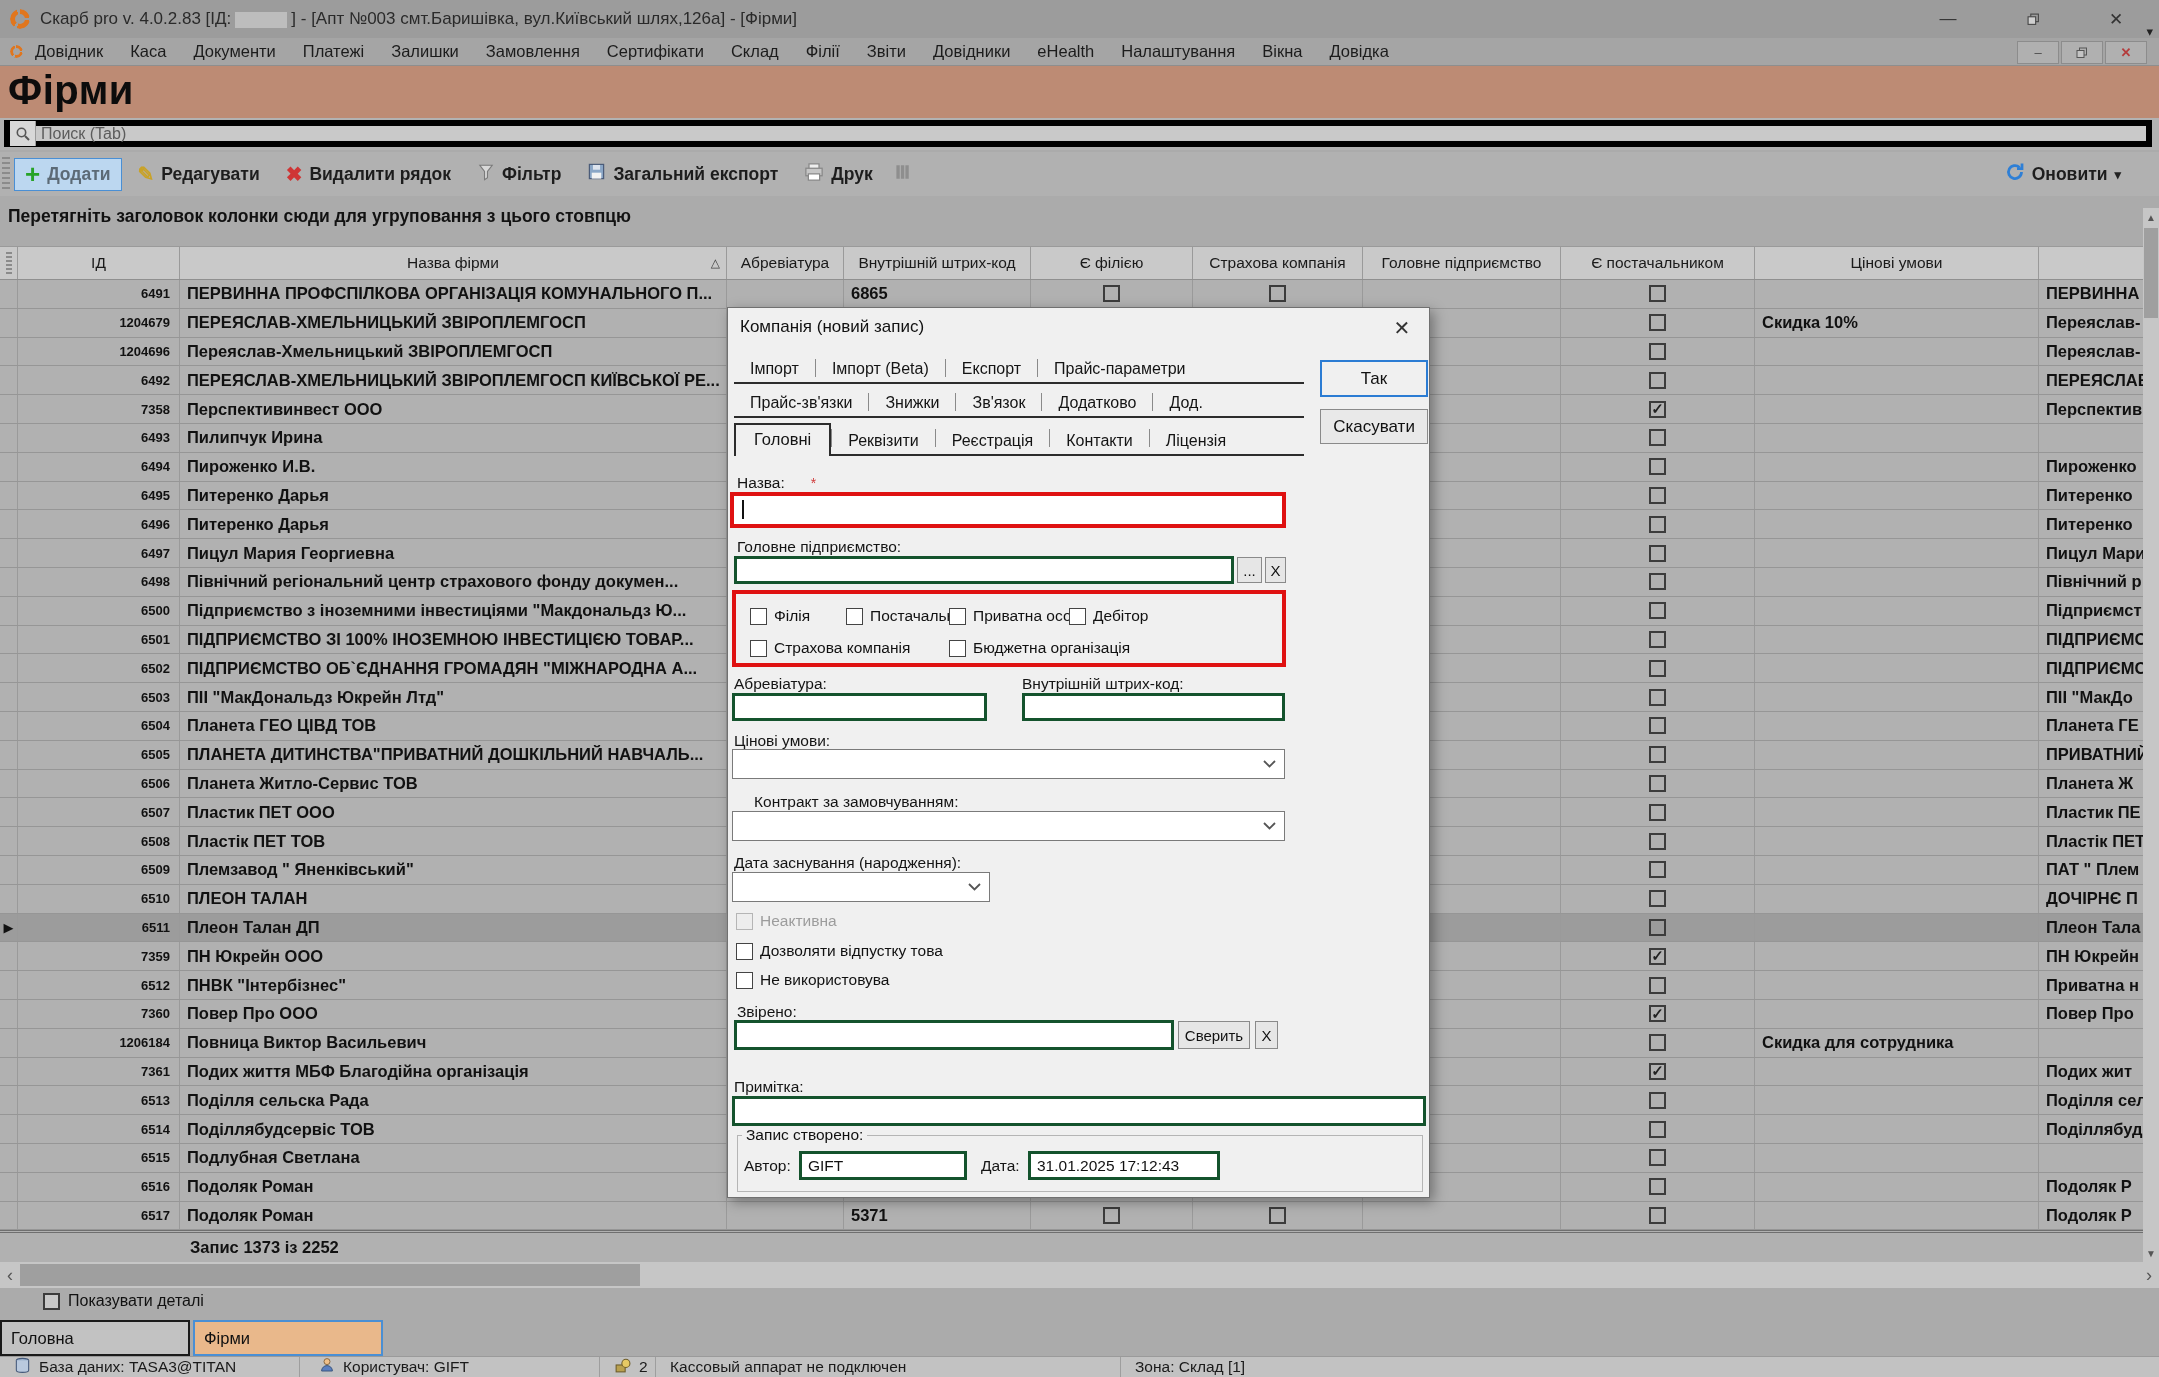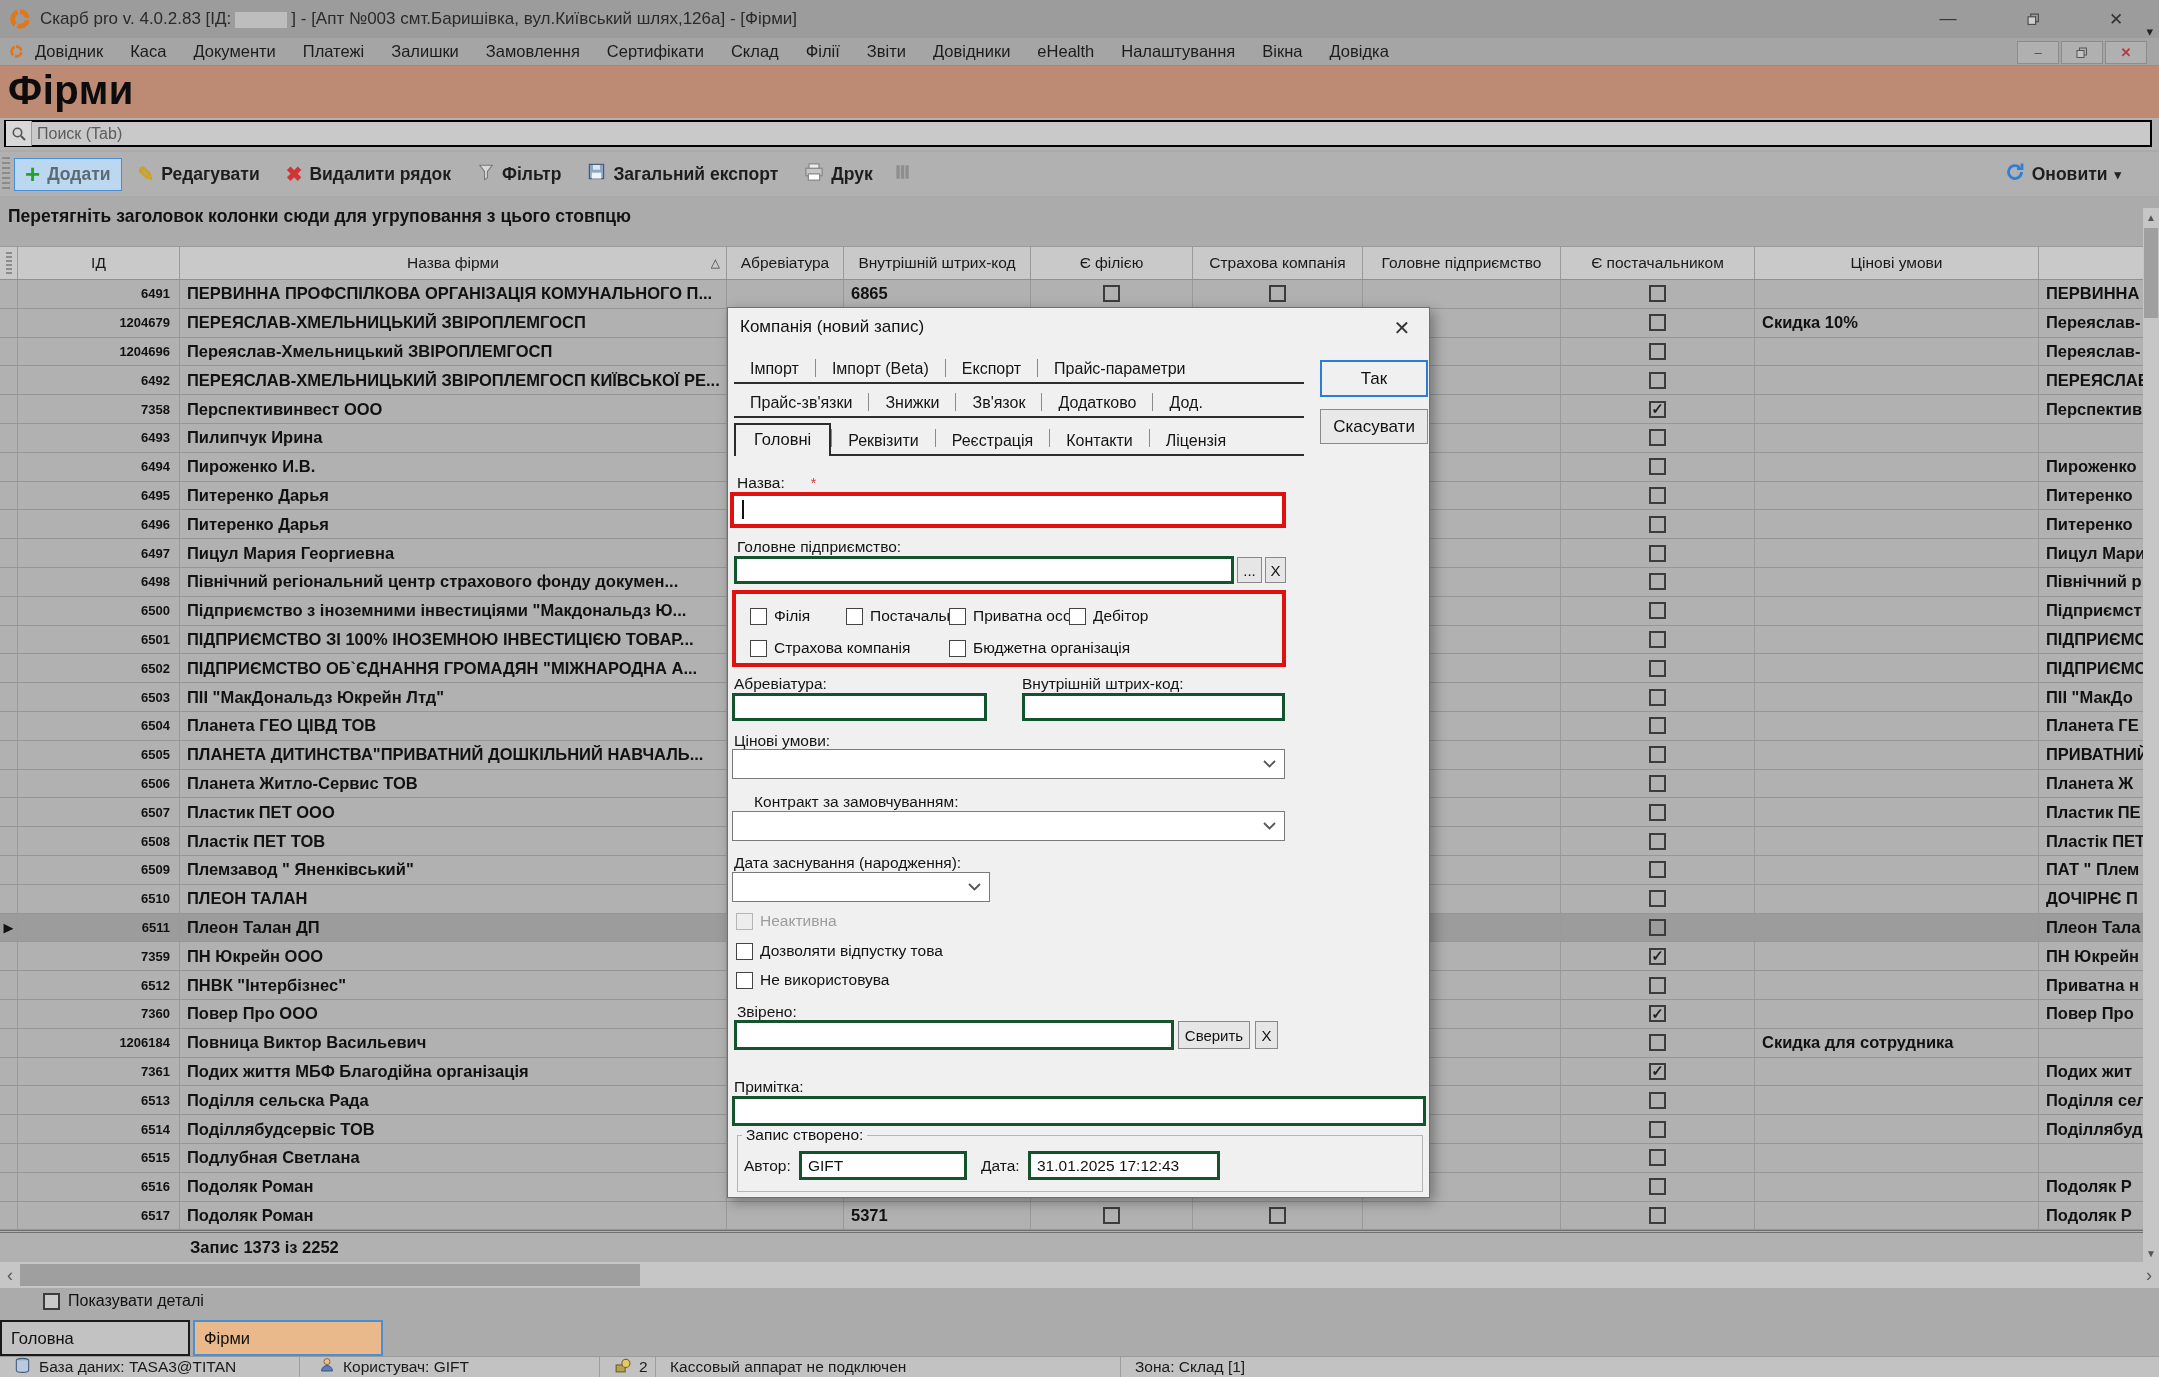--- a/index.html
+++ b/index.html
@@ -23,21 +23,21 @@
   .menu-item { font-size:16.5px; color:#1c1c1c; margin-right:27px; white-space:nowrap; }
   .mdi-ctl { position:absolute; top:3px; width:42px; height:23px; background:#b0b0b0; border:1px solid #8c8c8c; display:flex; align-items:center; justify-content:center; font-size:13px; color:#4a4a4a; }
   #mdi-min{ right:100px; } #mdi-restore{ right:56px; } #mdi-close{ right:12px; color:#b43b3b; font-weight:bold; }
 
   
   #pagehead { position:absolute; left:0; top:66px; width:2159px; height:52px; background:#bd8b74; }
   #pagehead h1 { font-size:40px; font-weight:bold; color:#0c0c0c; padding:2px 0 0 8px; letter-spacing:0.5px; }
 
   
   #searchrow { position:absolute; left:0; top:118px; width:2159px; height:32px; background:#b2b2b2; }
-  #search-box { position:absolute; left:4px; top:2px; width:2148px; height:27px; background:#c9c9c9; border:2px solid #000000; display:flex; align-items:center; }
+  #search-box { position:absolute; left:4px; top:2px; width:2148px; height:27px; background:#c9c9c9; border:6px solid #000000; display:flex; align-items:center; }
   #search-iconbox { width:26px; height:25px; background:#d8d8d8; border-right:1px solid #9a9a9a; display:flex; align-items:center; justify-content:center; }
   #search-ph { font-size:16px; color:#5c5c5c; padding-left:5px; }
 
   
   #toolbar { position:absolute; left:0; top:152px; width:2159px; height:44px; background:#b1b1b1; display:flex; align-items:center; }
   .grip { width:8px; height:34px; margin:0 4px 0 2px; background:repeating-linear-gradient(to bottom,#8b8b8b 0 2px,transparent 2px 5px); }
   .tbtn { display:flex; align-items:center; gap:7px; font-size:17.5px; font-weight:bold; color:#1d1d1d; padding:5px 10px; margin-right:6px; white-space:nowrap; }
   #btn-add { background:#bcd7f0; border:1px solid #4a8fd4; color:#5c6a76; }
   .plus { color:#27a327; font-size:26px; font-weight:bold; line-height:18px; }
   .pencil { color:#c9a227; font-size:20px; }

